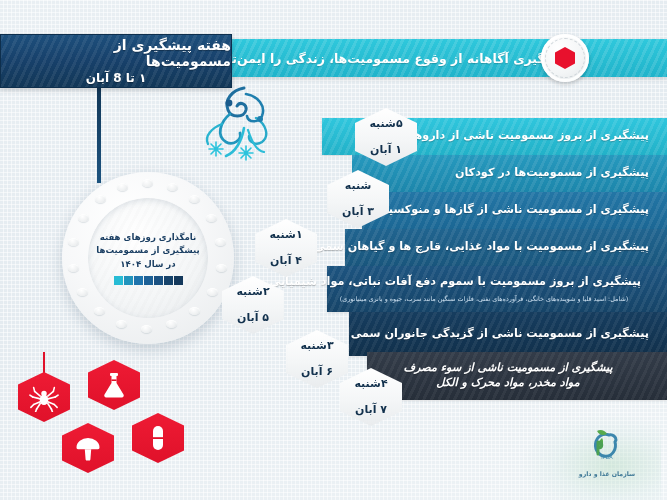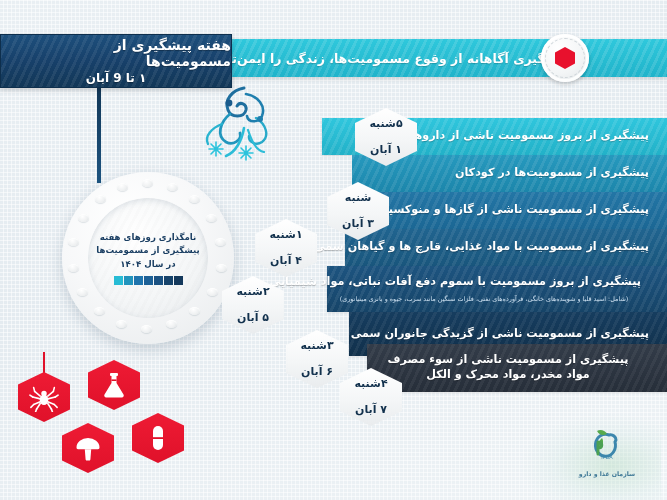--- a/index.html
+++ b/index.html
@@ -278,34 +278,34 @@
 
     <div class="bar" style="top:266px; height:46px; width:340px; background-image:repeating-linear-gradient(115deg, rgba(255,255,255,.07) 0 3px, rgba(255,255,255,0) 3px 7px), linear-gradient(180deg,#1d5480 0%,#164468 100%); padding-right:26px;">
       <div class="bar-text">پیشگیری از بروز مسمومیت با سموم دفع آفات نباتی، مواد شیمیایی</div>
       <div class="bar-sub">(شامل: اسید قلیا و شوینده‌های خانگی، فرآورده‌های نفتی، فلزات سنگین مانند سرب، جیوه و باتری مینیاتوری)</div>
     </div>
 
     <div class="bar" style="top:312px; height:44px; width:318px; background-image:repeating-linear-gradient(115deg, rgba(255,255,255,.06) 0 3px, rgba(255,255,255,0) 3px 7px), linear-gradient(180deg,#163d5f 0%,#11304b 100%);">
       <div class="bar-text">پیشگیری از مسمومیت ناشی از گزیدگی جانوران سمی</div>
     </div>
 
-    <div class="bar" style="top:344px; height:48px; width:300px; background-image:repeating-linear-gradient(115deg, rgba(255,255,255,.05) 0 3px, rgba(255,255,255,0) 3px 7px), linear-gradient(180deg,#333c49 0%,#262e39 100%);">
+    <div class="bar" style="top:352px; height:48px; width:300px; background-image:repeating-linear-gradient(115deg, rgba(255,255,255,.05) 0 3px, rgba(255,255,255,0) 3px 7px), linear-gradient(180deg,#333c49 0%,#262e39 100%);font-style:italic;">
         <div class="bar-text two-line" style="text-align:center; padding-right:0;">
           <span style="white-space:pre-line; display:block;">پیشگیری از مسمومیت ناشی از سوء مصرف
 مواد مخدر، مواد محرک و الکل</span>
         </div>
     </div>
 
   </div>
 
   <div class="hex-day" style="left:355px; top:108px;">
     <span class="hex-day-name">۵شنبه</span>
     <span class="hex-day-date">۱ آبان</span>
   </div>
-  <div class="hex-day" style="left:327px; top:182px;">
+  <div class="hex-day" style="left:327px; top:170px;">
     <span class="hex-day-name">شنبه</span>
     <span class="hex-day-date">۳ آبان</span>
   </div>
   <div class="hex-day" style="left:255px; top:219px;">
     <span class="hex-day-name">۱شنبه</span>
     <span class="hex-day-date">۴ آبان</span>
   </div>
   <div class="hex-day" style="left:222px; top:276px;">
     <span class="hex-day-name">۲شنبه</span>
     <span class="hex-day-date">۵ آبان</span>
@@ -322,21 +322,21 @@
   <div class="top-banner">
     <span class="top-banner-text">با پیشگیری آگاهانه از وقوع مسمومیت‌ها، زندگی را ایمن‌تر کنیم</span>
   </div>
 
   <div class="medallion">
     <div class="hexdot"></div>
   </div>
 
   <div class="title-plate">
     <span class="title-plate-line1">هفته پیشگیری از مسمومیت‌ها</span>
-    <span class="title-plate-line2">۱ تا 9 آبان</span>
+    <span class="title-plate-line2">۱ تا 8 آبان</span>
   </div>
   <div class="vrule"></div>
 
   <svg class="swirl" viewBox="0 0 120 85">
     <g fill="none" stroke-linecap="round">
       <path d="M58 8 C46 10 38 20 42 30 C45 38 58 38 60 30 C61 24 54 21 51 26" stroke="#1f6f9f" stroke-width="3"></path>
       <path d="M60 14 C72 16 80 26 76 36 C73 43 62 43 61 36" stroke="#1f7fae" stroke-width="2.6"></path>
       <path d="M44 34 C34 42 30 56 40 62 C47 66 56 60 54 53" stroke="#2296bd" stroke-width="2.8"></path>
       <path d="M70 38 C80 44 84 56 76 62 C70 66 62 62 63 56" stroke="#27a9c9" stroke-width="2.4"></path>
       <path d="M36 44 C26 48 18 56 22 64" stroke="#29b4d0" stroke-width="2.4"></path>

